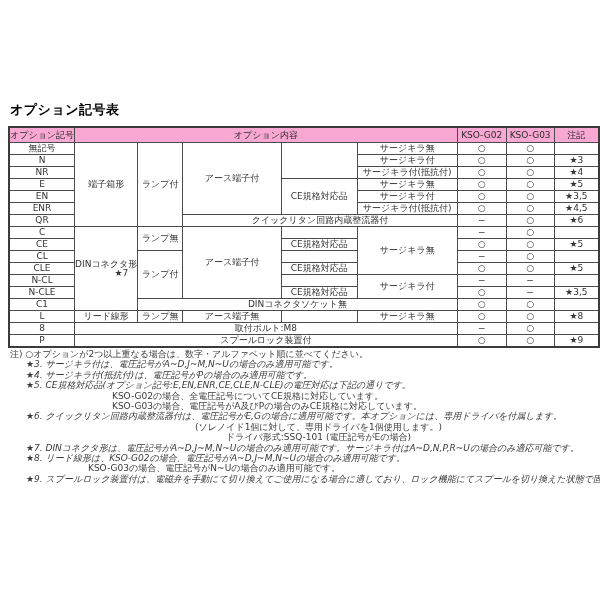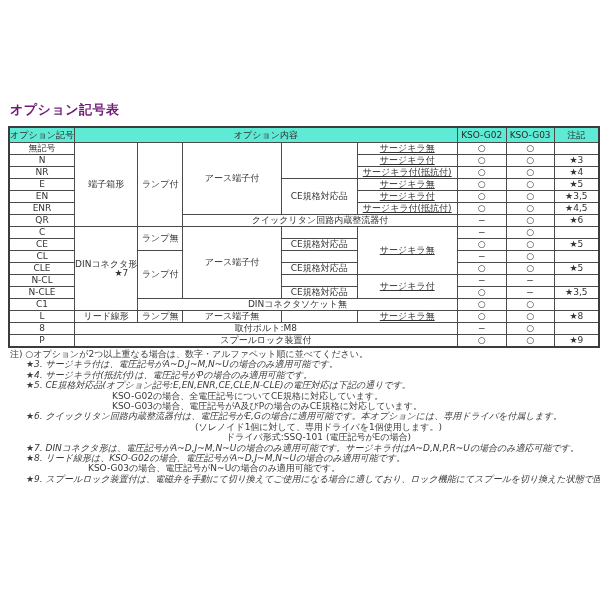--- a/index.html
+++ b/index.html
@@ -3,40 +3,40 @@
 <meta charset="utf-8">
 <style>
   html,body{margin:0;padding:0;}
   body{
     width:600px;height:600px;position:relative;background:#ffffff;
     font-family:"DejaVu Sans","Liberation Sans",sans-serif;
     color:#333;
   }
   .page-title{
     position:absolute;left:10px;top:101px;
-    font-size:13px;font-weight:bold;color:#701a75;letter-spacing:0.5px;
+    font-size:13px;font-weight:bold;color:#000000;letter-spacing:0.5px;
   }
   table.opt{
     position:absolute;left:8px;top:126px;
     border-collapse:collapse;table-layout:fixed;
     border:2px solid #3c3c3c;
   }
   table.opt th, table.opt td{
     border:1px solid #4b4b4b;
     padding:0;margin:0;
     font-size:9px;line-height:1;
     text-align:center;vertical-align:middle;
     overflow:hidden;white-space:nowrap;
     color:#333;
   }
   table.opt thead th{
-    background:#5eead4;font-weight:normal;height:14px;color:#2b2b2b;
+    background:#f9a8d4;font-weight:normal;height:14px;color:#2b2b2b;
   }
   table.opt tbody tr{height:12px;}
-  td.surge{text-align:left;padding-left:3px;text-decoration:underline;}
+  td.surge{text-align:left;padding-left:3px;}
   td.mark{color:#8e9398;font-size:10px;}
   td.noteref{text-align:right;padding-right:2px;color:#222;}
   td.sym{font-size:9px;}
   .din-line1{text-align:center;}
   .din-line2{text-align:right;padding-right:9px;}
   .notes{
     position:absolute;left:10px;top:349px;width:584px;
     font-size:9px;line-height:10.4px;color:#3a3a3a;
   }
   .notes div{white-space:nowrap;}

